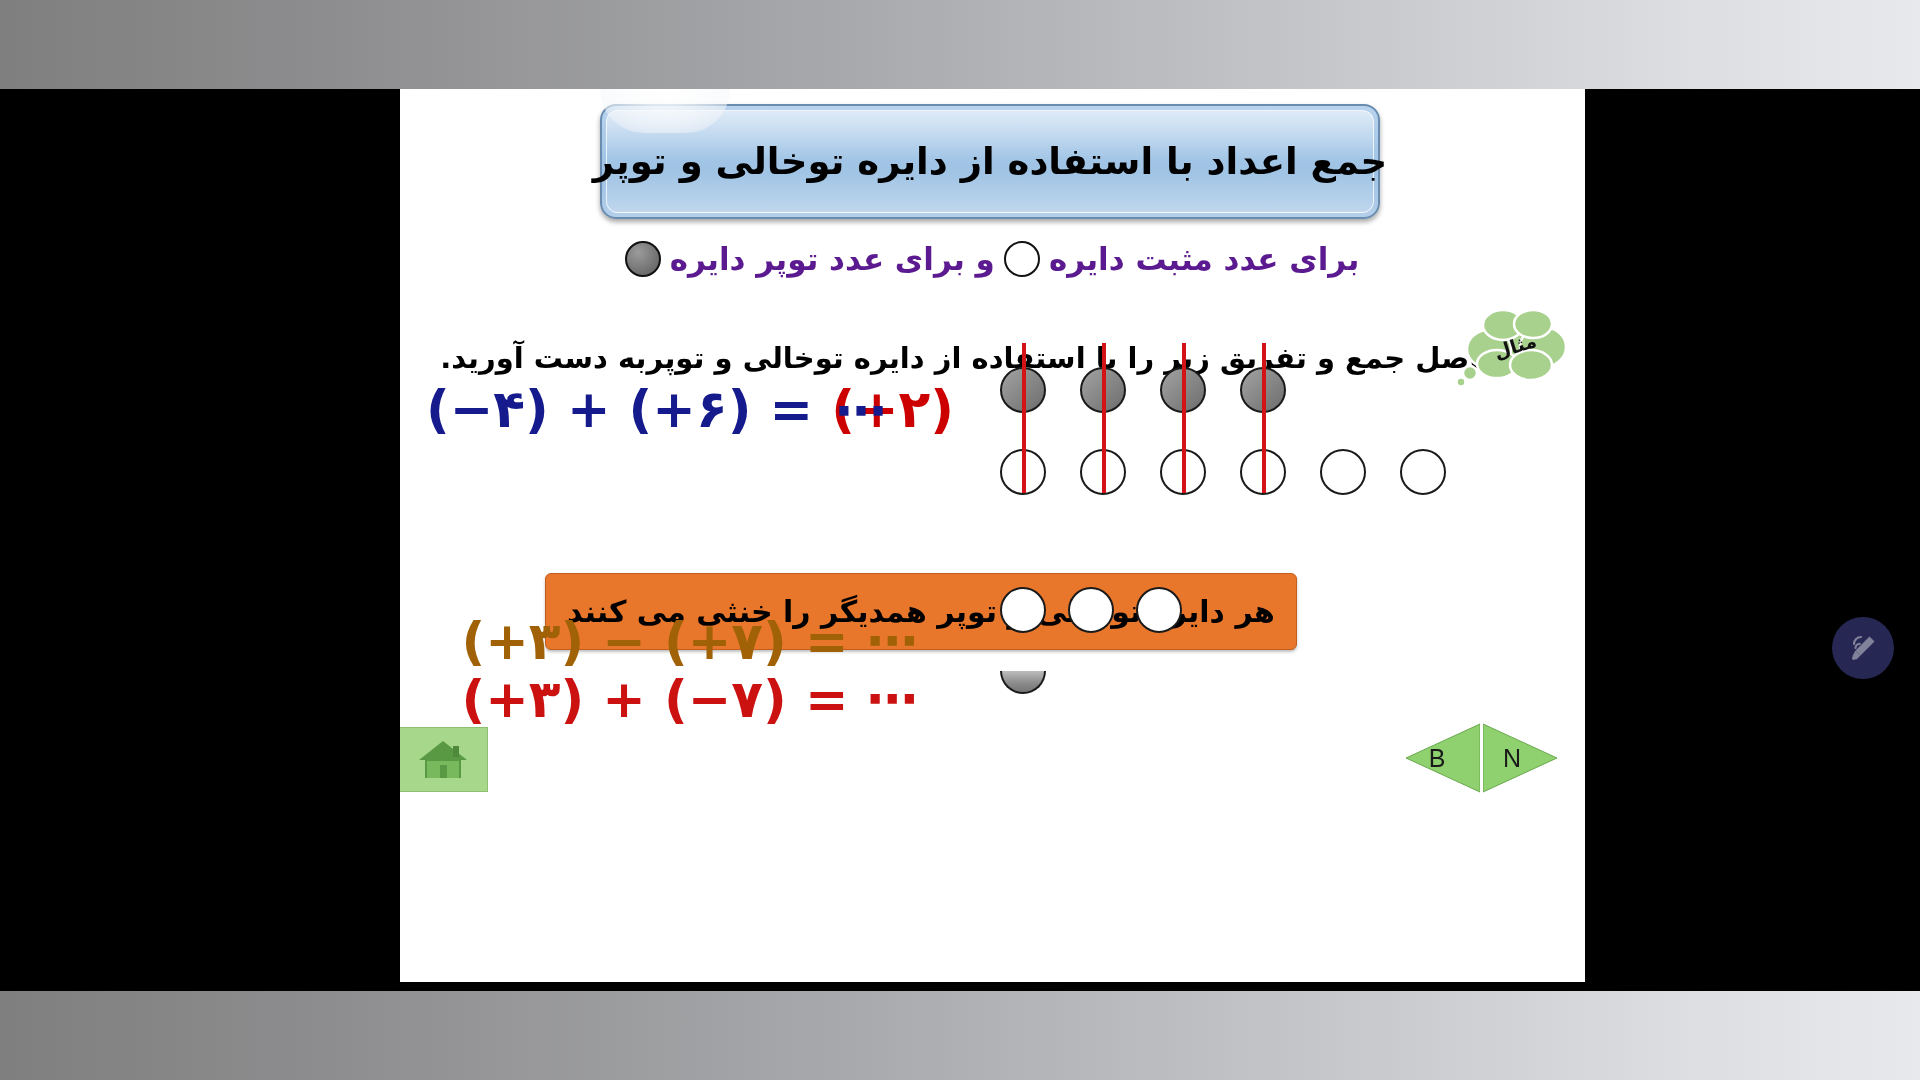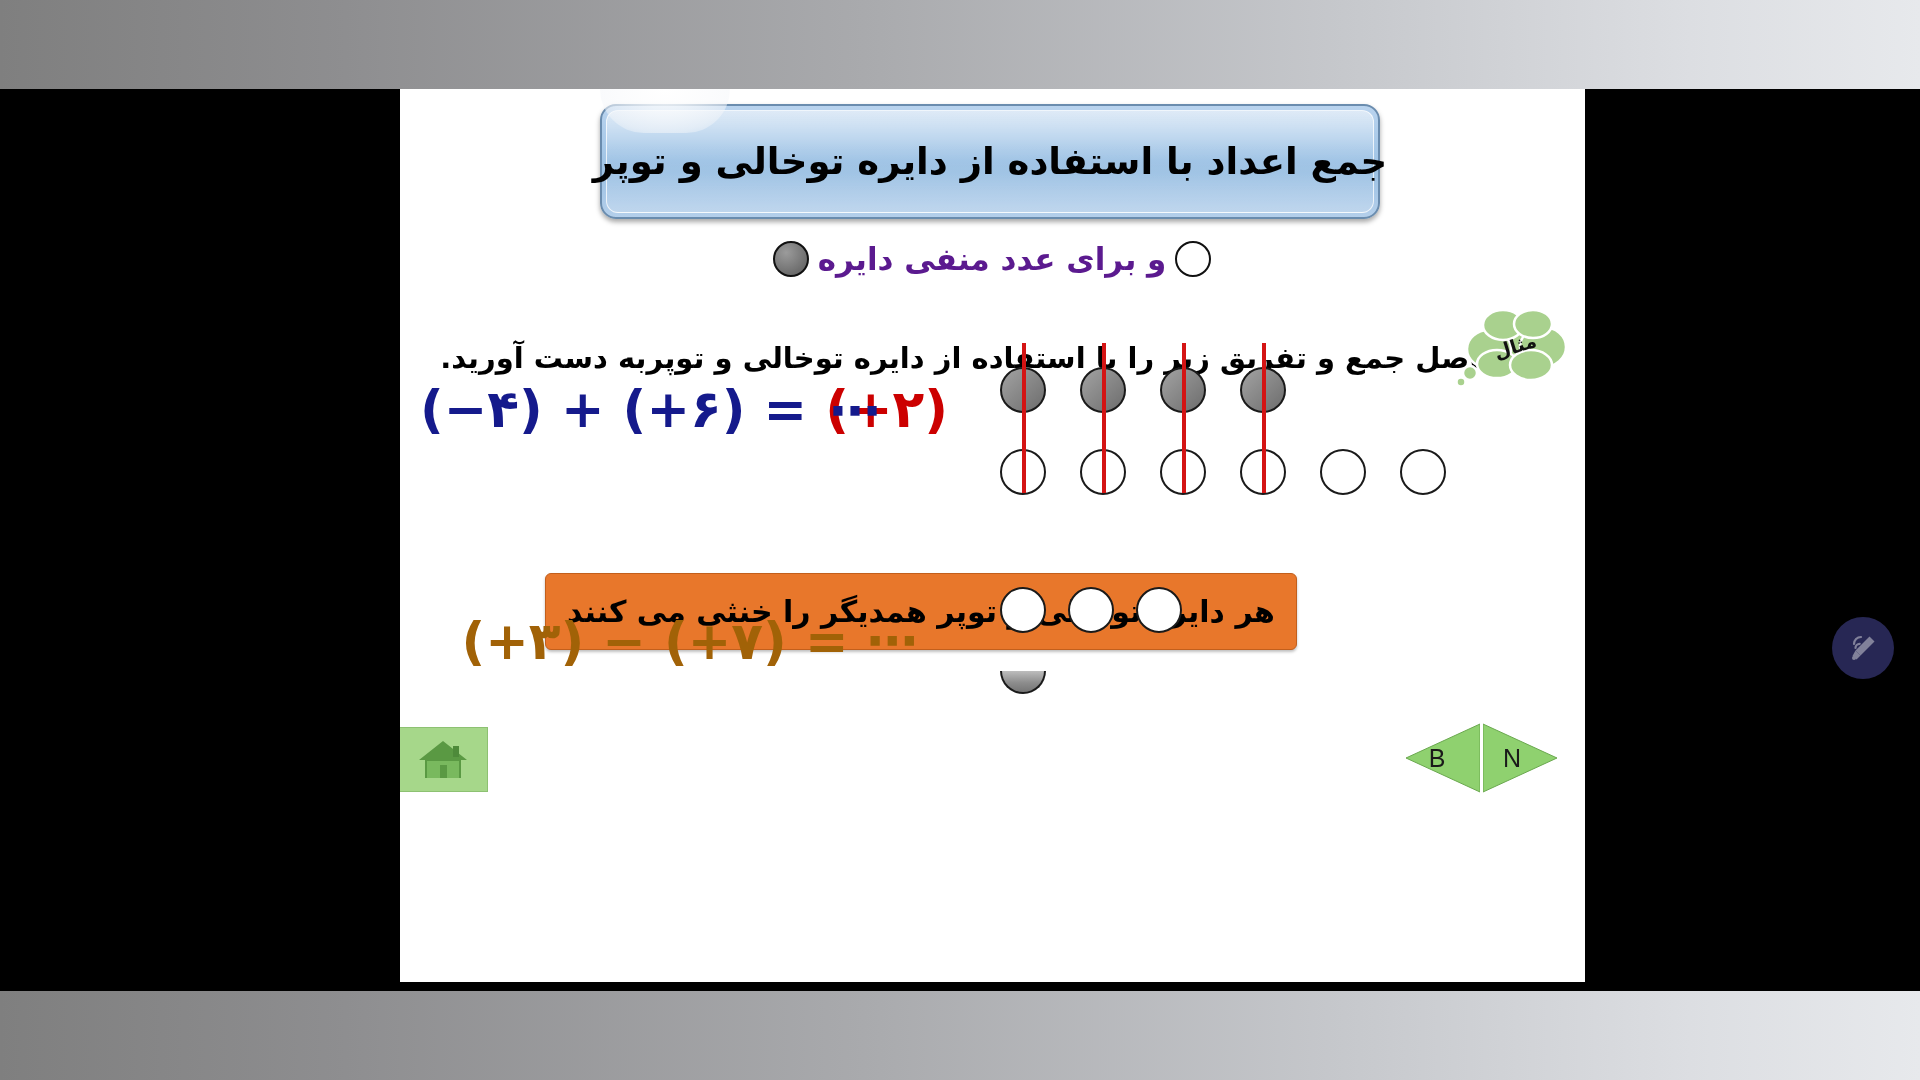--- a/index.html
+++ b/index.html
@@ -169,20 +169,21 @@
     color: #111;
     transform: rotate(-17deg);
   }
 
   
   #eq1 {
     position: absolute;
     left: 20px;
     top: 290px;
     width: 540px;
+    text-align: center;
     direction: ltr;
     font-family: "DejaVu Sans", sans-serif;
     font-size: 52px;
     font-weight: bold;
     color: #151a8c;
     white-space: nowrap;
   }
   #eq1 .rhs { color: #cc0000; position: relative; }
   #eq1 .dots-overlay {
     position: absolute;
@@ -342,22 +343,23 @@
   <div id="slide">
 
     <div id="title-banner">
       <div id="title-inner">
         <span id="title-text">جمع اعداد با استفاده از دایره توخالی و توپر</span>
       </div>
     </div>
     <div id="title-gloss"></div>
 
     <div id="purple-line">
+      <span>برای عدد مثبت دایره</span>
       <span class="inline-circle-open"></span>
-      <span>و برای عدد منفی دایره</span>
+      <span>و برای عدد توپر دایره</span>
       <span class="inline-circle-filled"></span>
     </div>
 
     <div id="example-line">حاصل جمع و تفریق زیر را با استفاده از دایره توخالی و توپربه دست آورید.</div>
 
     <div id="thought-cloud">
       <svg width="128" height="88" viewBox="0 0 128 88">
         <g fill="#a9d18e" stroke="#ffffff" stroke-width="2.5">
           <ellipse cx="64" cy="34" rx="31" ry="25"></ellipse>
           <ellipse cx="38" cy="42" rx="22" ry="19"></ellipse>
@@ -395,20 +397,21 @@
       <div class="strike" style="left:102px; top:4px;  height:150px;"></div>
       <div class="strike" style="left:182px; top:4px;  height:150px;"></div>
       <div class="strike" style="left:262px; top:4px;  height:150px;"></div>
     </div>
 
     <div id="orange-banner">
       <span id="orange-text">هر دایره توخالی و توپر همدیگر را خنثی می کنند</span>
     </div>
 
     <div id="eq2">(+۳) − (+۷) = ⋯</div>
+    <div id="eq3">(+۳) + (−۷) = ⋯</div>
 
     <div id="diagram-bottom">
       <div class="circ open" style="left:0px;   top:0px;"></div>
       <div class="circ open" style="left:68px;  top:0px;"></div>
       <div class="circ open" style="left:136px; top:0px;"></div>
       <div class="half-circ" style="left:0px; top:84px;"></div>
     </div>
 
     <div id="home-button">
       <svg width="52" height="44" viewBox="0 0 52 44">

